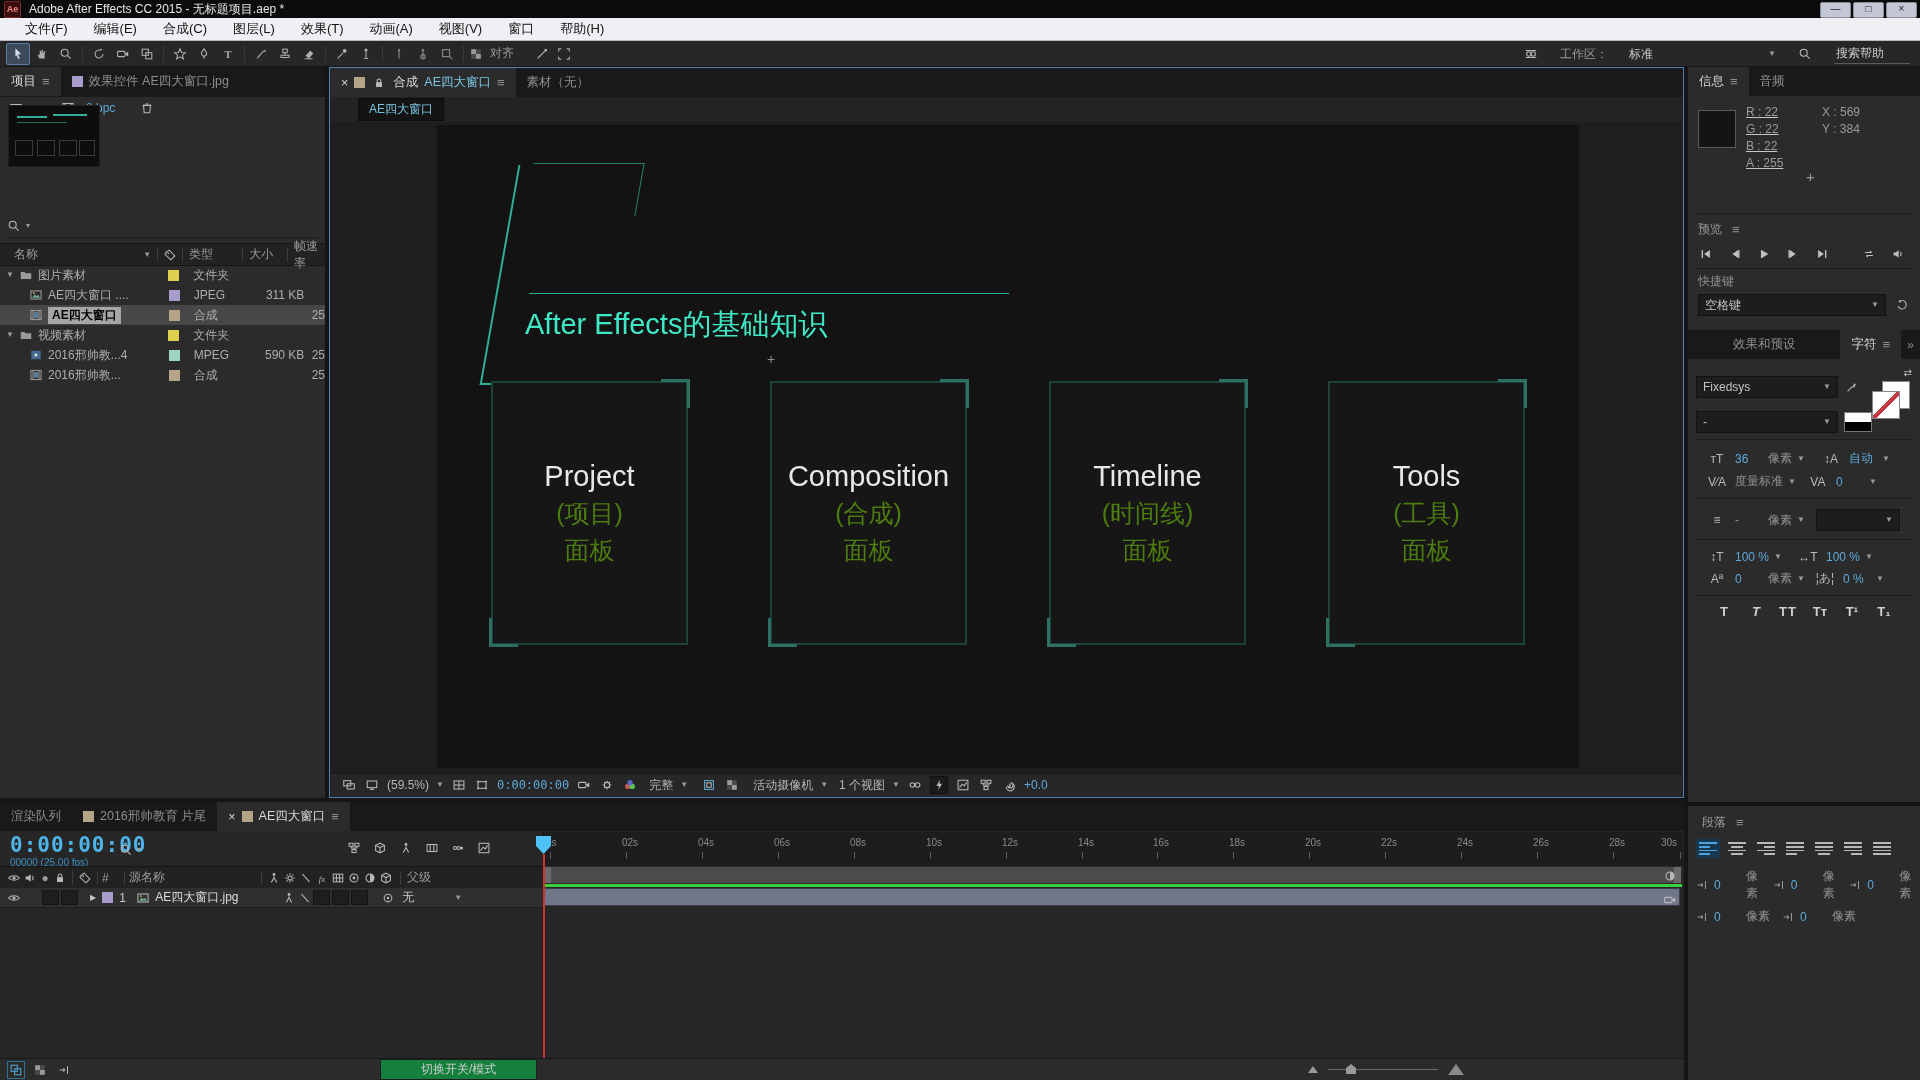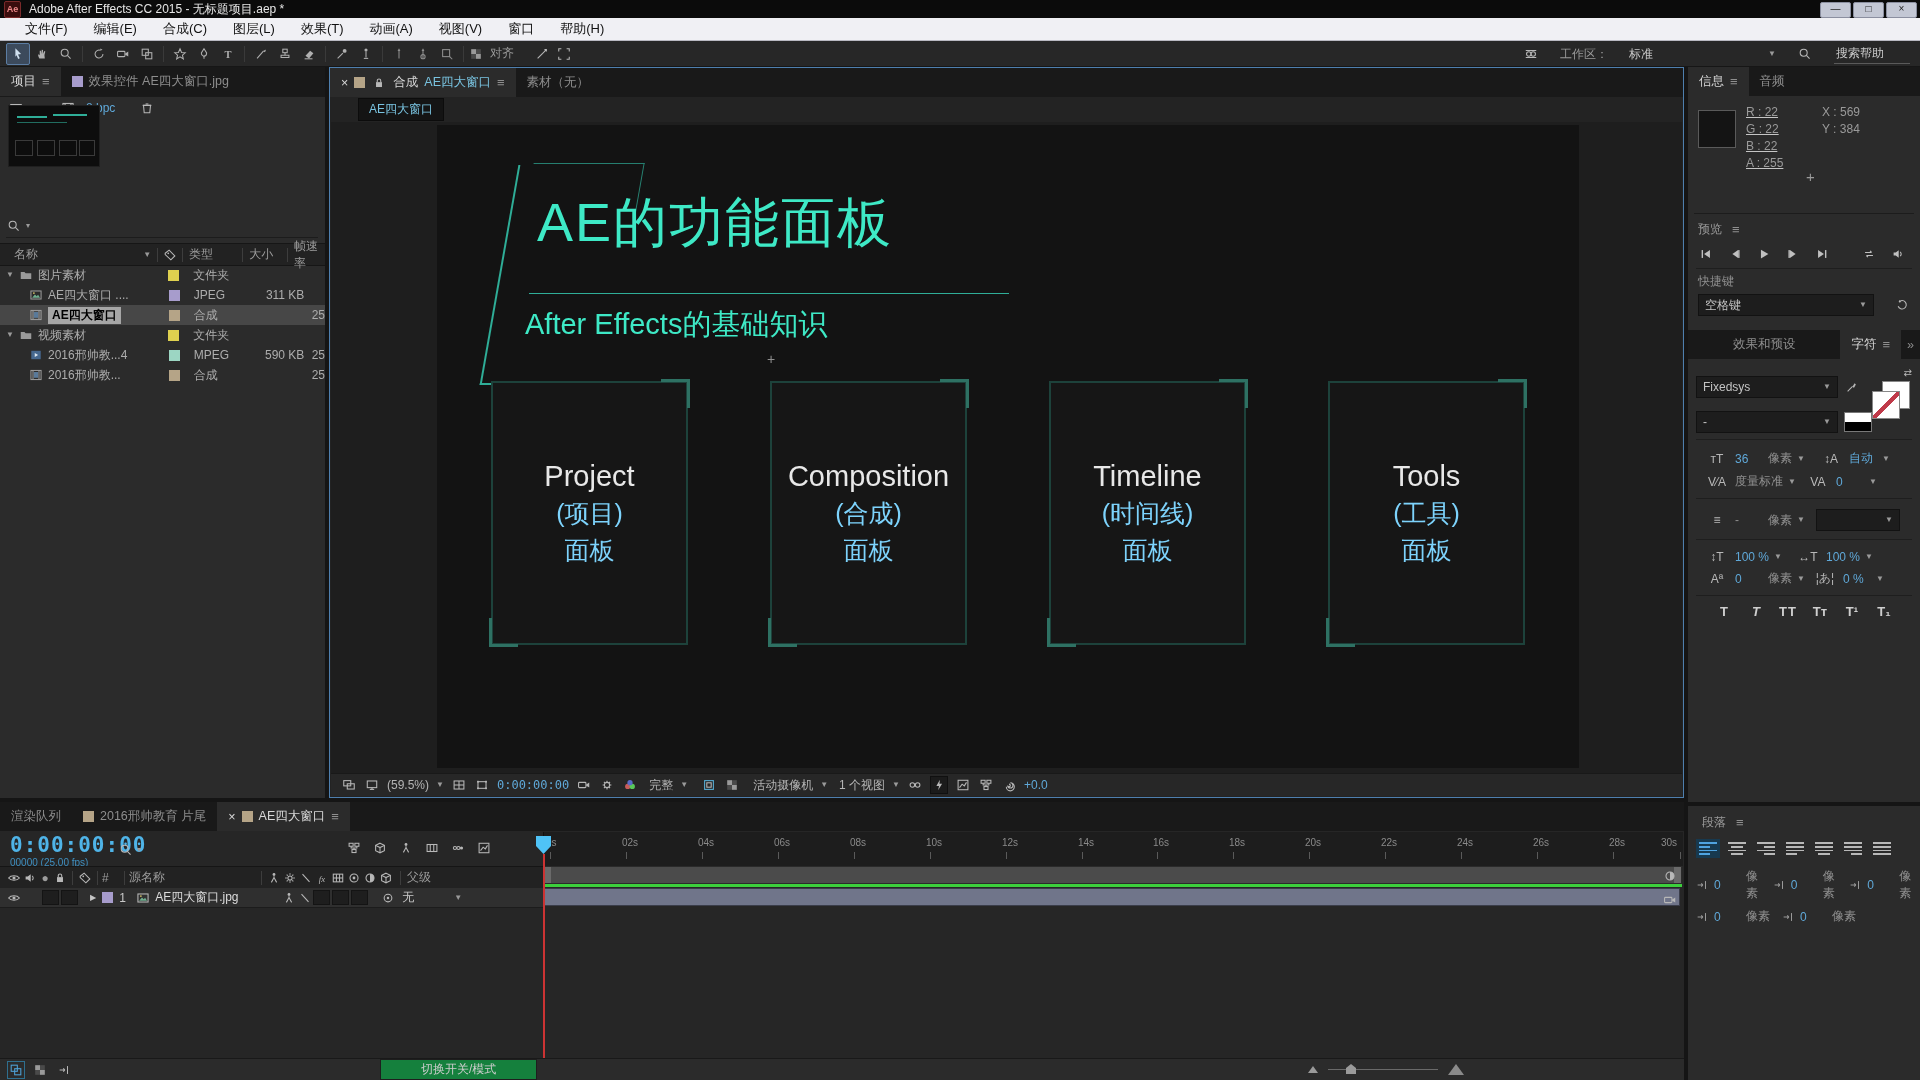--- a/index.html
+++ b/index.html
@@ -61,21 +61,21 @@
   #comp-chip{background:#141414;border:1px solid #0c0c0c;color:#79c3e0;padding:2px 10px;font-size:12px;}
   #viewer{position:absolute;left:1px;top:54px;right:1px;bottom:24px;background:#1e1e1e;overflow:hidden;}
   #comp-rect{position:absolute;left:106px;top:3px;width:1142px;height:643px;background:#131313;}
   #slide-title{position:absolute;left:100px;top:62px;font-size:54px;color:#3ee9c6;letter-spacing:2px;}
   #slide-underline{position:absolute;left:92px;top:168px;width:480px;height:1px;background:#2fae98;}
   #slide-subtitle{position:absolute;left:88px;top:180px;font-size:29px;color:#3ee9c6;}
   #slide-frame{position:absolute;left:62px;top:40px;width:120px;height:218px;border-left:2px solid #2fae98;border-bottom:2px solid #2fae98;transform:skewX(-10deg);}
   #slide-frame2{position:absolute;left:92px;top:38px;width:110px;height:52px;border-top:1px solid #2fae98;border-right:1px solid #2fae98;transform:skewX(-10deg);opacity:.7;}
   .featbox{position:absolute;top:256px;width:193px;height:260px;border:2px solid #1d423b;background:#161616;display:flex;flex-direction:column;align-items:center;justify-content:center;gap:4px;}
   .featbox .en{color:#e8e8e8;font-size:29px;}
-  .featbox .zh{color:#7dd3fc;font-size:25px;}
+  .featbox .zh{color:#4d7c0f;font-size:25px;}
   .corner{position:absolute;width:26px;height:26px;}
   .corner.tr{right:-4px;top:-4px;border-top:3px solid #2e7163;border-right:3px solid #2e7163;}
   .corner.bl{left:-4px;bottom:-4px;border-bottom:3px solid #2e7163;border-left:3px solid #2e7163;}
   #cursor-cross{position:absolute;left:330px;top:226px;color:#8f8f8f;font-size:14px;}
   #comp-status{position:absolute;left:1px;right:1px;bottom:1px;height:23px;background:#272727;border-top:1px solid #191919;display:flex;align-items:center;gap:7px;padding-left:10px;box-sizing:border-box;color:#b4b4b4;}
   .blue{color:#5fa8d8;}
   
   #right-col{left:1688px;top:67px;width:232px;height:1013px;background:#2b2b2b;}
   .rc-sec{position:absolute;left:0;width:232px;}
   .rc-tabbar{height:29px;background:#191919;display:flex;}
@@ -494,21 +494,20 @@
           <span>素材（无）</span>
         </div>
     </div>
     <div id="comp-breadcrumb">
       <span id="comp-chip">AE四大窗口</span>
     </div>
     <div id="viewer">
       <div id="comp-rect">
         <div id="slide-frame"></div>
         <div id="slide-frame2"></div>
-        <div id="slide-title">AE的功能面板</div>
         <div id="slide-underline"></div>
         <div id="slide-subtitle">After Effects的基础知识</div>
         <div id="comp-boxes">
             <div class="featbox" style="left:54px;">
               <div class="corner tr"></div>
               <div class="corner bl"></div>
               <div class="en">Project</div>
               <div class="zh">(项目)</div>
               <div class="zh">面板</div>
             </div>
@@ -715,21 +714,21 @@
           </span>
           <span class="ic">
             <svg viewBox="0 0 16 16" width="14" height="14" fill="none" stroke="#c0c0c0" stroke-width="1.2">
               <path d="M3 6.4 H5.4 L8.8 3.6 V12.4 L5.4 9.6 H3 Z" fill="#c0c0c0" stroke="none"></path>
               <path d="M10.5 5.5 A3.4 3.4 0 0 1 10.5 10.5"></path>
             </svg>
           </span>
         </div>
       <div class="hr" style="margin:2px 8px;"></div>
       <div style="padding:2px 10px;color:#8f8f8f;">快捷键</div>
-      <div class="row" style="padding:2px 10px;gap:20px;">
+      <div class="row" style="padding:2px 10px;gap:8px;">
         <div class="dd" style="flex:1;">
           <span>空格键</span>
             <span class="caret">▼</span>
         </div>
         <span class="ic">
             <svg viewBox="0 0 16 16" width="14" height="14" fill="none" stroke="#b8b8b8" stroke-width="1.2">
               <path d="M4.5 4.5 A4.8 4.8 0 1 1 3.6 9.5"></path>
               <path d="M4.8 2.2 L4.5 5.2 L7.4 4.5" fill="#b8b8b8" stroke="none"></path>
             </svg>
           </span>

